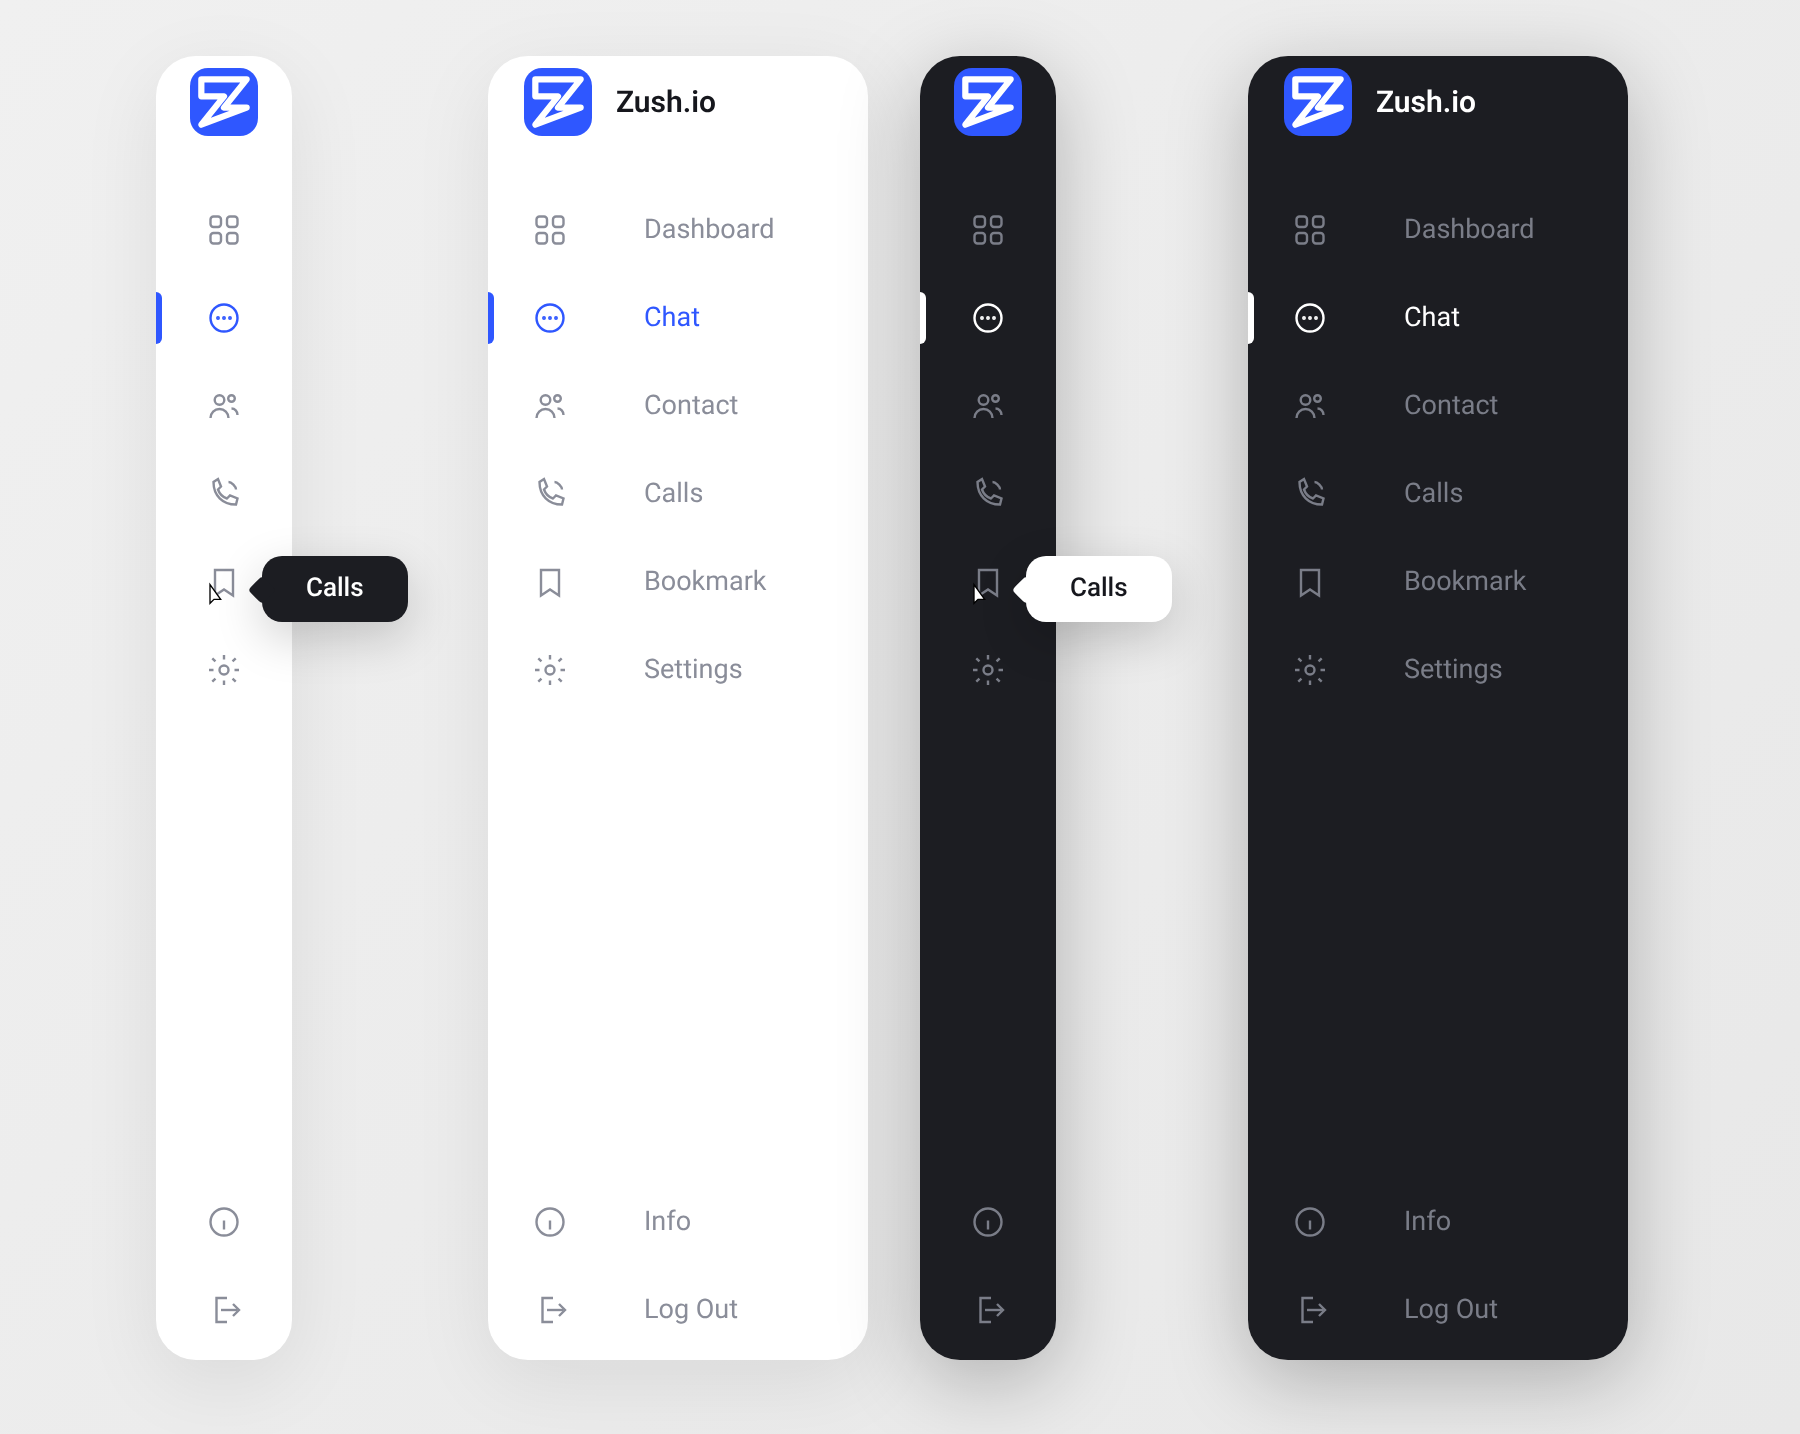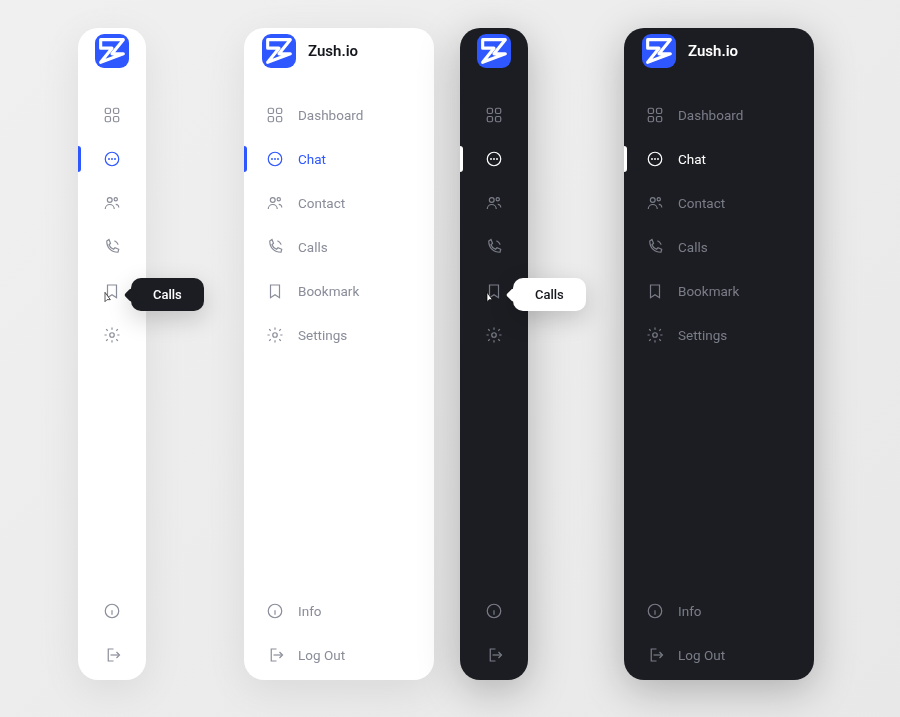--- a/index.html
+++ b/index.html
@@ -50,21 +50,21 @@
   .item {
     position: relative;
     display: flex;
     align-items: center;
     gap: 14px;
     padding: 10px 18px 10px 22px;
     cursor: pointer;
     font-size: 13.5px;
   }
   .narrow .item { justify-content: center; padding: 10px 0; }
-  .item .lbl { white-space: nowrap; }
+  .item .lbl { white-space: nowrap; margin-left: 24px; }
 
   .light .item           { color: #8a8d99; }
   .light .item.active     { color: #2f57ff; }
   .dark  .item            { color: #7a7d88; }
   .dark  .item.active     { color: #ffffff; }
 
   .item.active::before {
     content: "";
     position: absolute;
     left: 0; top: 6px; bottom: 6px;

